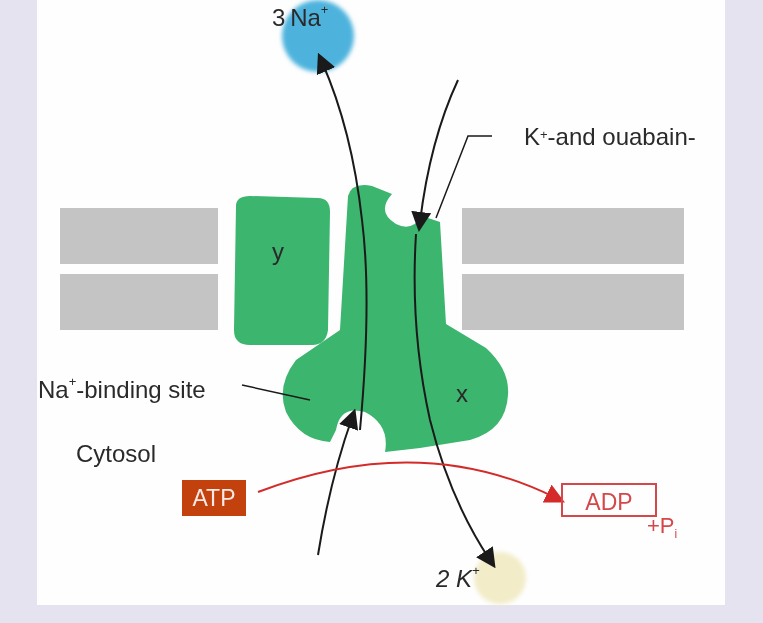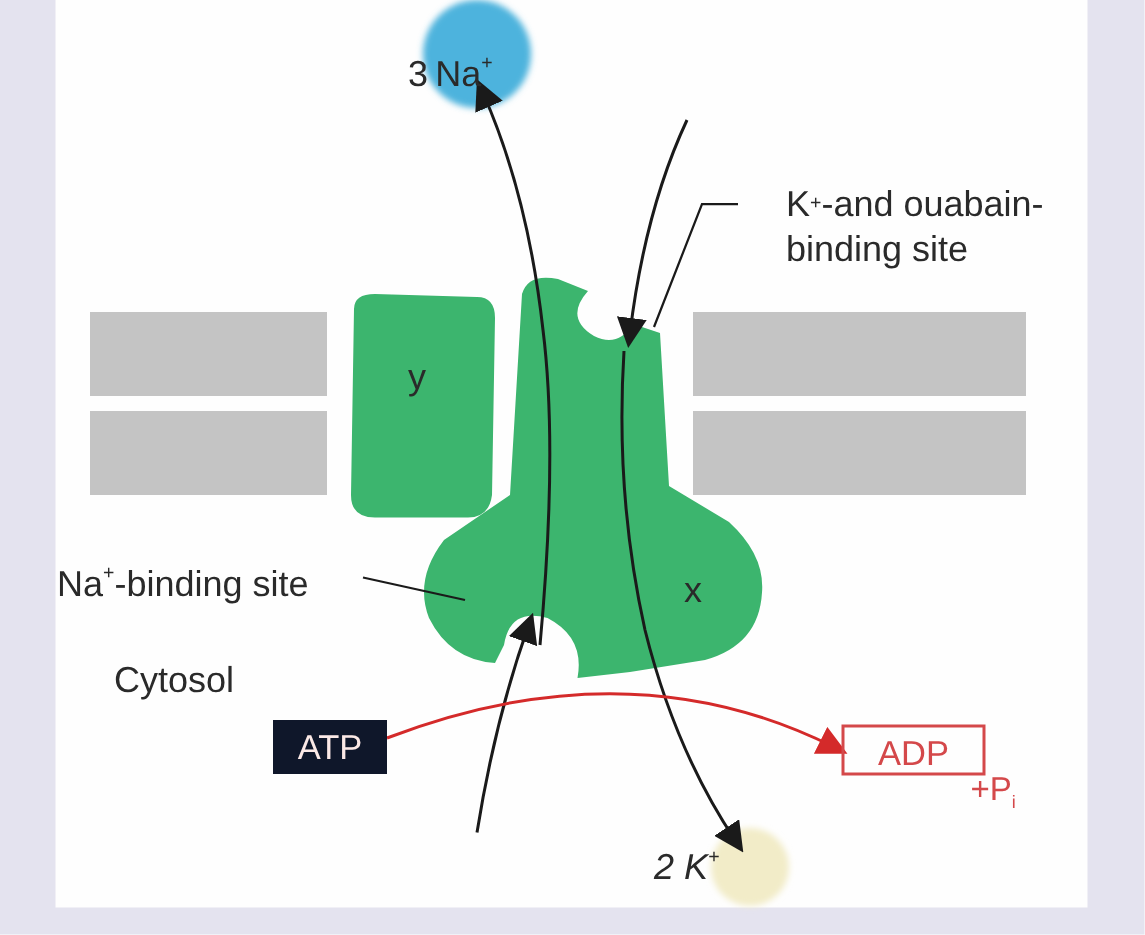--- a/index.html
+++ b/index.html
@@ -2,21 +2,21 @@
 <html><head>
 <meta charset="utf-8">
 <style>
   html, body { margin:0; padding:0; }
   body { width:763px; height:623px; background:#e4e3ef; position:relative; overflow:hidden;
          font-family:"Liberation Sans", sans-serif; }
   .panel { position:absolute; left:37px; top:0; width:688px; height:605px; background:#fefefe; }
   svg { position:absolute; left:0; top:0; }
   .lbl { position:absolute; color:#2a2a2a; font-size:24px; white-space:nowrap; }
   .sup { font-size:13px; vertical-align:top; position:relative; top:-2px; }
-  .atp { position:absolute; left:182px; top:480px; width:76px; height:36px; background:#0f172a; color:#fbe9e6;
+  .atp { position:absolute; left:182px; top:480px; width:64px; height:36px; background:#c2410c; color:#fbe9e6;
          font-size:23px; text-align:center; line-height:36px; }
   .adp { position:absolute; left:561px; top:483px; width:96px; height:34px; border:2px solid #d4484a; color:#d4484a;
          font-size:23px; text-align:center; line-height:34px; box-sizing:border-box; }
   .pi { position:absolute; left:647px; top:485px; color:#d4484a; font-size:22px;margin-top:28px; }
   .pi sub { font-size:12px; }
 </style>
 </head>
 <body>
 
 <div class="panel"></div>
@@ -55,27 +55,26 @@
   <path d="M318,555 Q330,480 352,418" fill="none" stroke="#1a1a1a" stroke-width="2" marker-end="url(#ah)"></path>
   <path d="M458,80 Q430,140 420,222" fill="none" stroke="#1a1a1a" stroke-width="2" marker-end="url(#ah)"></path>
   <path d="M416,234 Q410,330 430,420 Q450,500 490,560" fill="none" stroke="#1a1a1a" stroke-width="2" marker-end="url(#ah)"></path>
 
   <path d="M492,136 L468,136 L436,218" fill="none" stroke="#1a1a1a" stroke-width="1.5"></path>
   <path d="M242,385 L310,400" fill="none" stroke="#1a1a1a" stroke-width="1.5"></path>
 
   <path d="M258,492 Q420,430 556,498" fill="none" stroke="#d42a2a" stroke-width="2" marker-end="url(#ahr)"></path>
 </svg>
 
-<div class="lbl" style="left:272px;top:36px;">
+<div class="lbl" style="left:272px;top:4px;">
   <span>3</span> <span>Na</span><span class="sup">+</span>
 </div>
 
 <div class="lbl" style="left:524px;top:122px;line-height:30px;">
   <span>K</span><span class="sup">+</span><span>-and ouabain-</span><br>
-  <span>binding site</span>
 </div>
 
 <div class="lbl" style="left:272px;top:238px;">y</div>
 <div class="lbl" style="left:456px;top:380px;">x</div>
 
 <div class="lbl" style="left:38px;top:376px;">
   <span>Na</span><span class="sup">+</span><span>-binding site</span>
 </div>
 
 <div class="lbl" style="left:76px;top:440px;">Cytosol</div>

